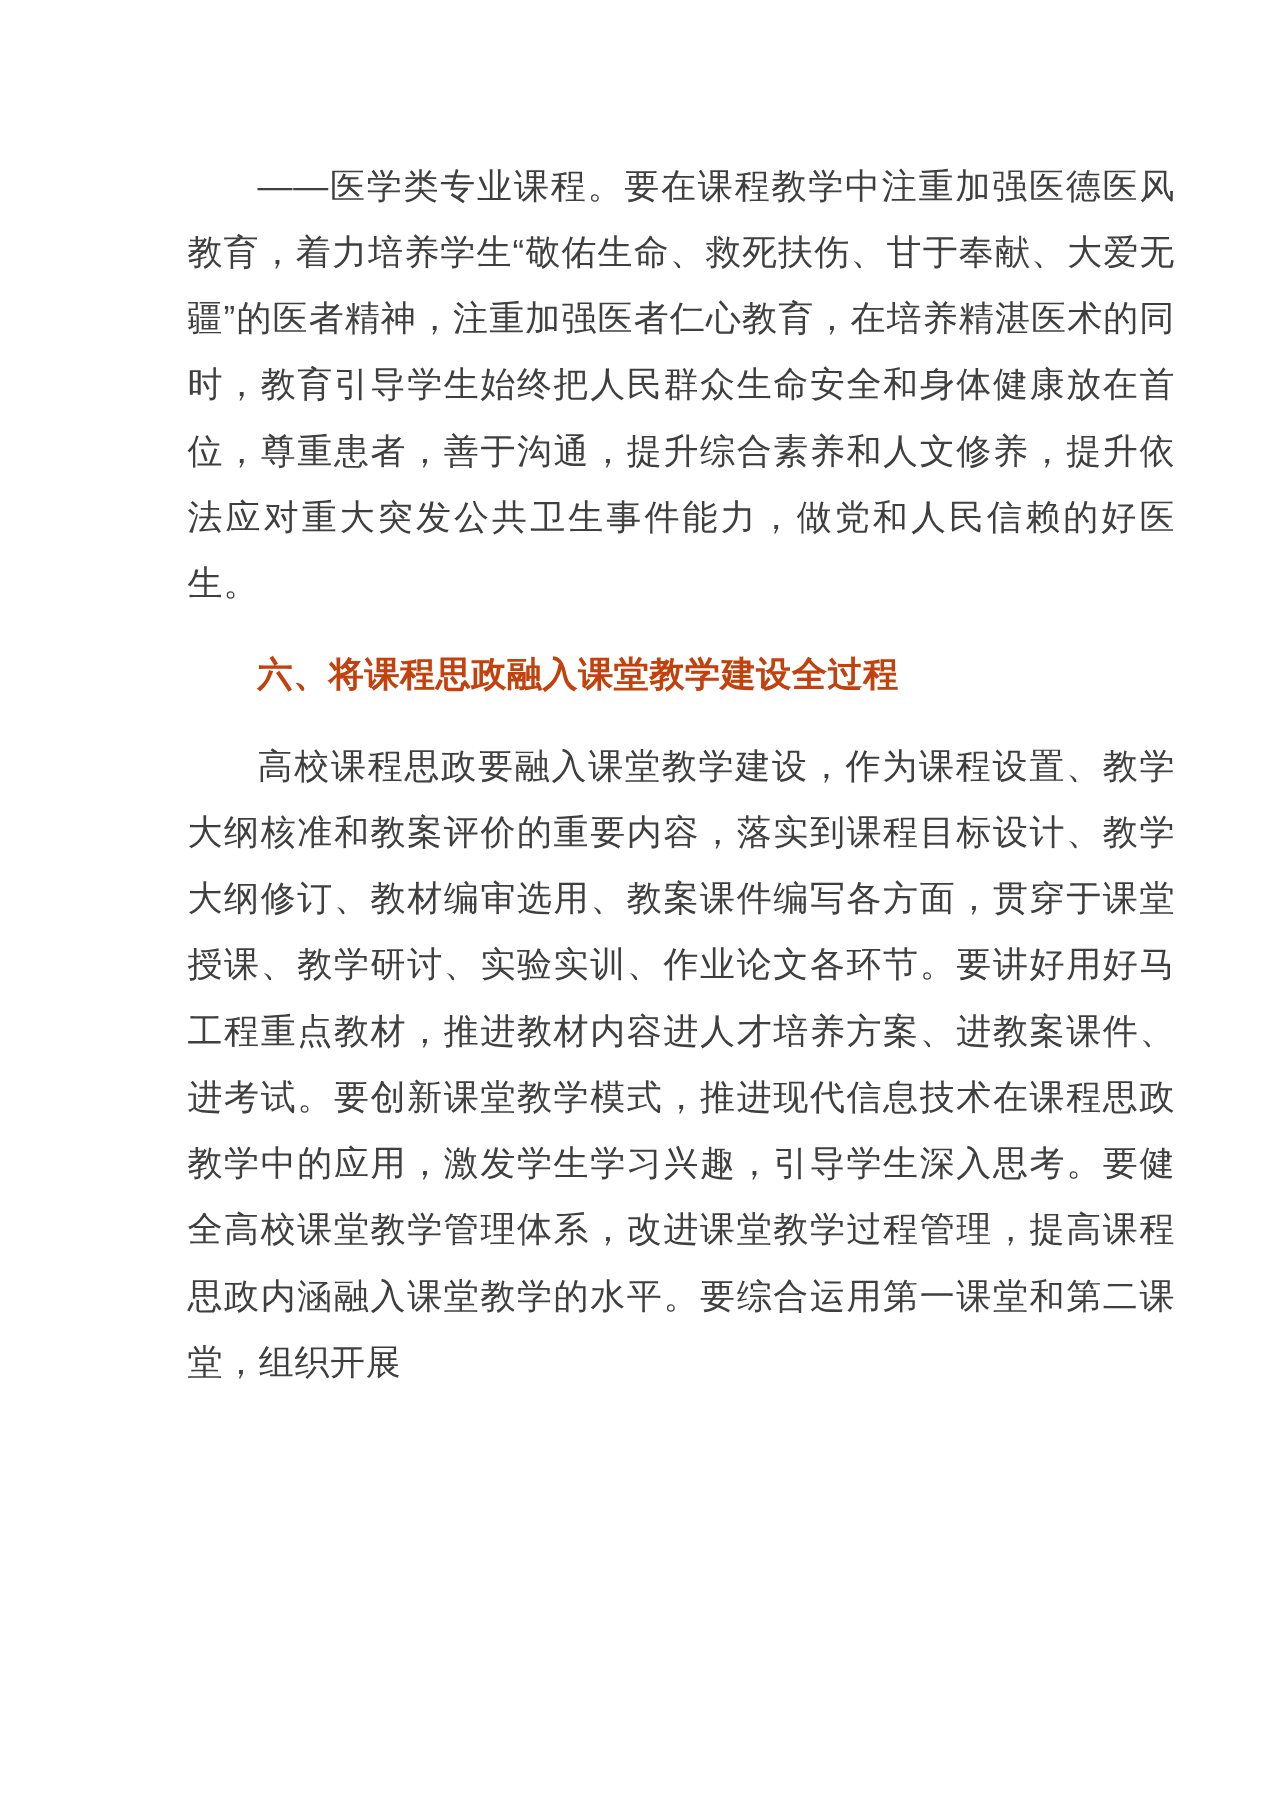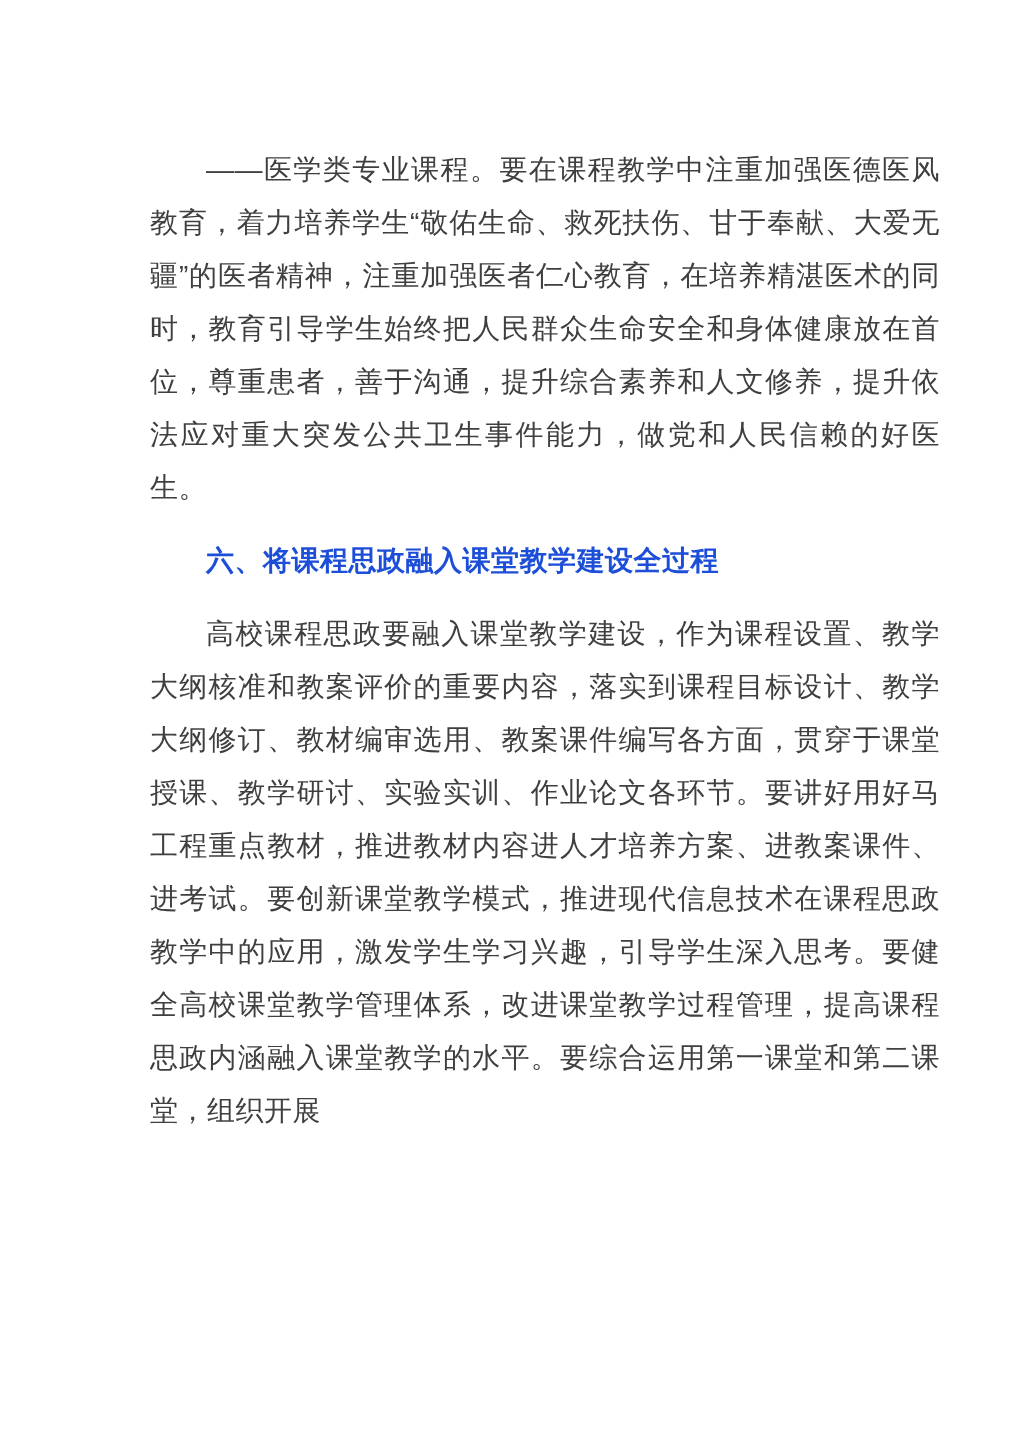--- a/index.html
+++ b/index.html
@@ -13,40 +13,39 @@
     overflow: hidden;
     font-family: "Liberation Sans", sans-serif;
   }
   .page {
     box-sizing: border-box;
     width: 1024px;
     height: 1120px;
     padding: 122px 84px 0 150px;
     background: #ffffff;
     color: #3f3f3f;
-    margin-top: 21px;
   }
   .para {
     margin: 0 0 20px 0;
     font-size: 28px;
     line-height: 53px;
     text-align: justify;
     text-justify: inter-ideograph;
     text-indent: 2em;
     letter-spacing: 0.5px;
     color: #3f3f3f;
   }
   .heading {
     margin: 0 0 20px 0;
     font-size: 28px;
     line-height: 53px;
     font-weight: bold;
     text-indent: 2em;
     letter-spacing: 0.5px;
-    color: #1d4ed8;
+    color: #c2410c;
   }
 </style>
 </head>
 <body>
 
 <div class="page">
   <p class="para">——医学类专业课程。要在课程教学中注重加强医德医风教育，着力培养学生“敬佑生命、救死扶伤、甘于奉献、大爱无疆”的医者精神，注重加强医者仁心教育，在培养精湛医术的同时，教育引导学生始终把人民群众生命安全和身体健康放在首位，尊重患者，善于沟通，提升综合素养和人文修养，提升依法应对重大突发公共卫生事件能力，做党和人民信赖的好医生。</p>
 
 
 

